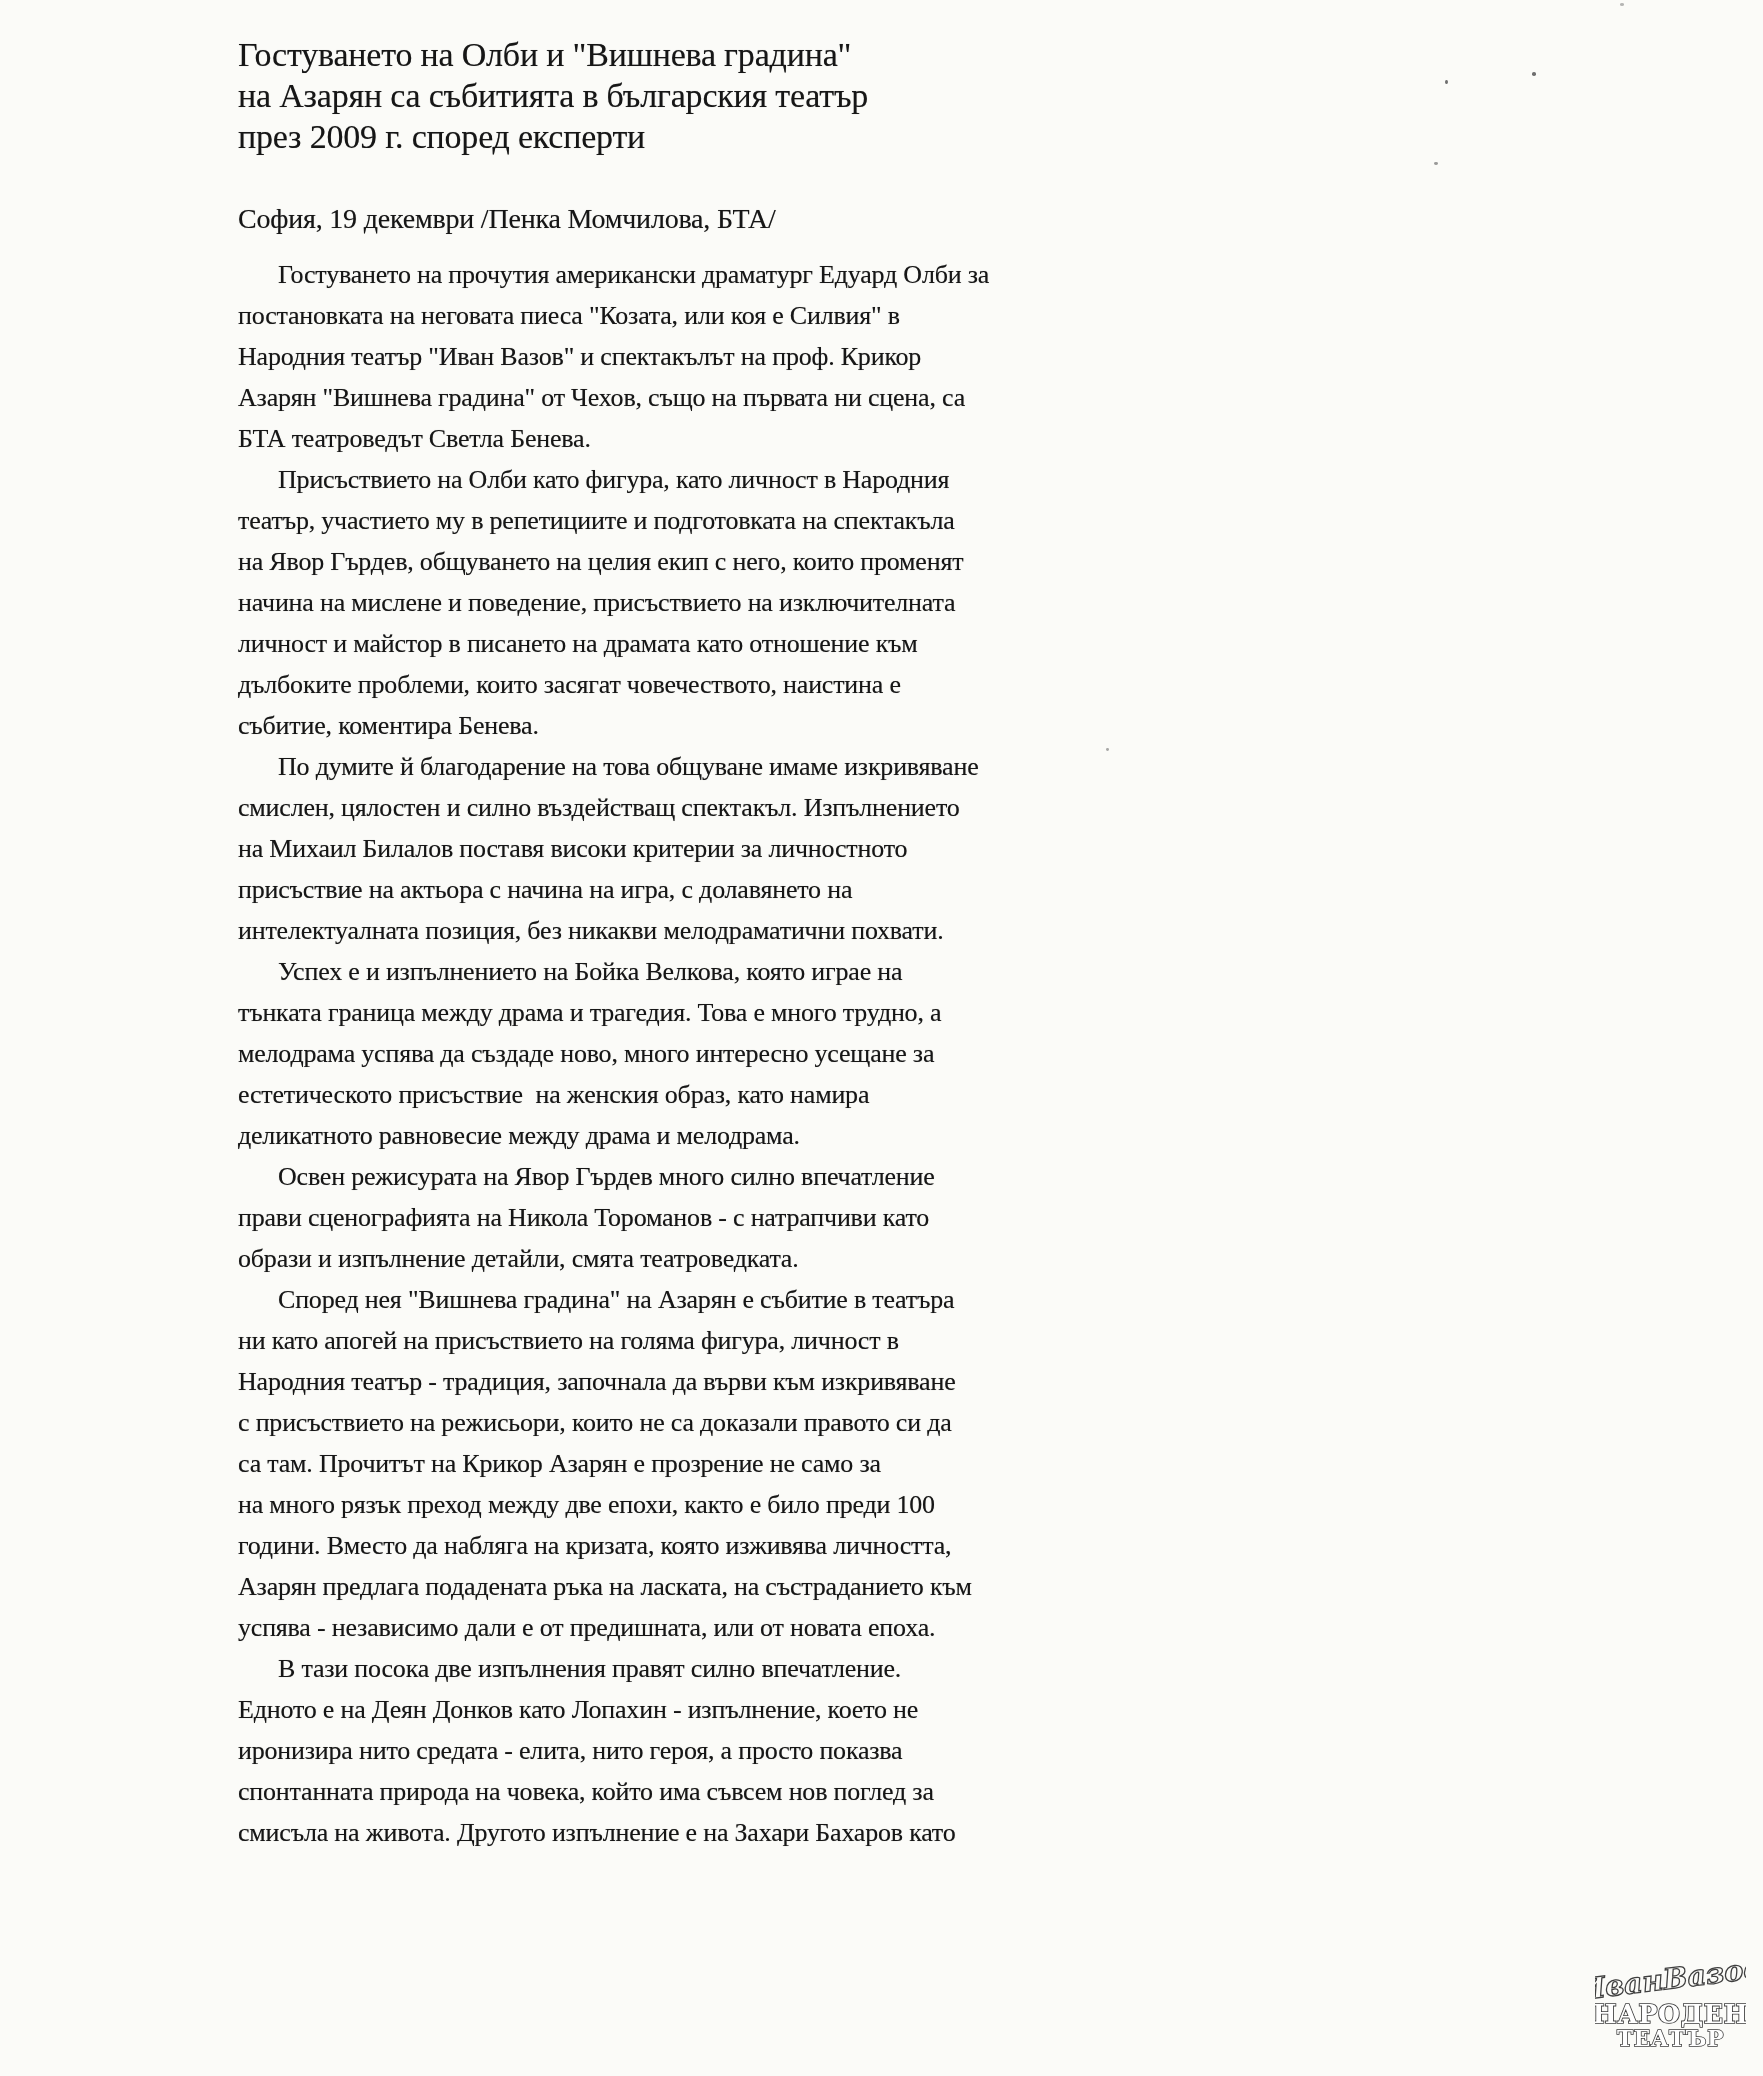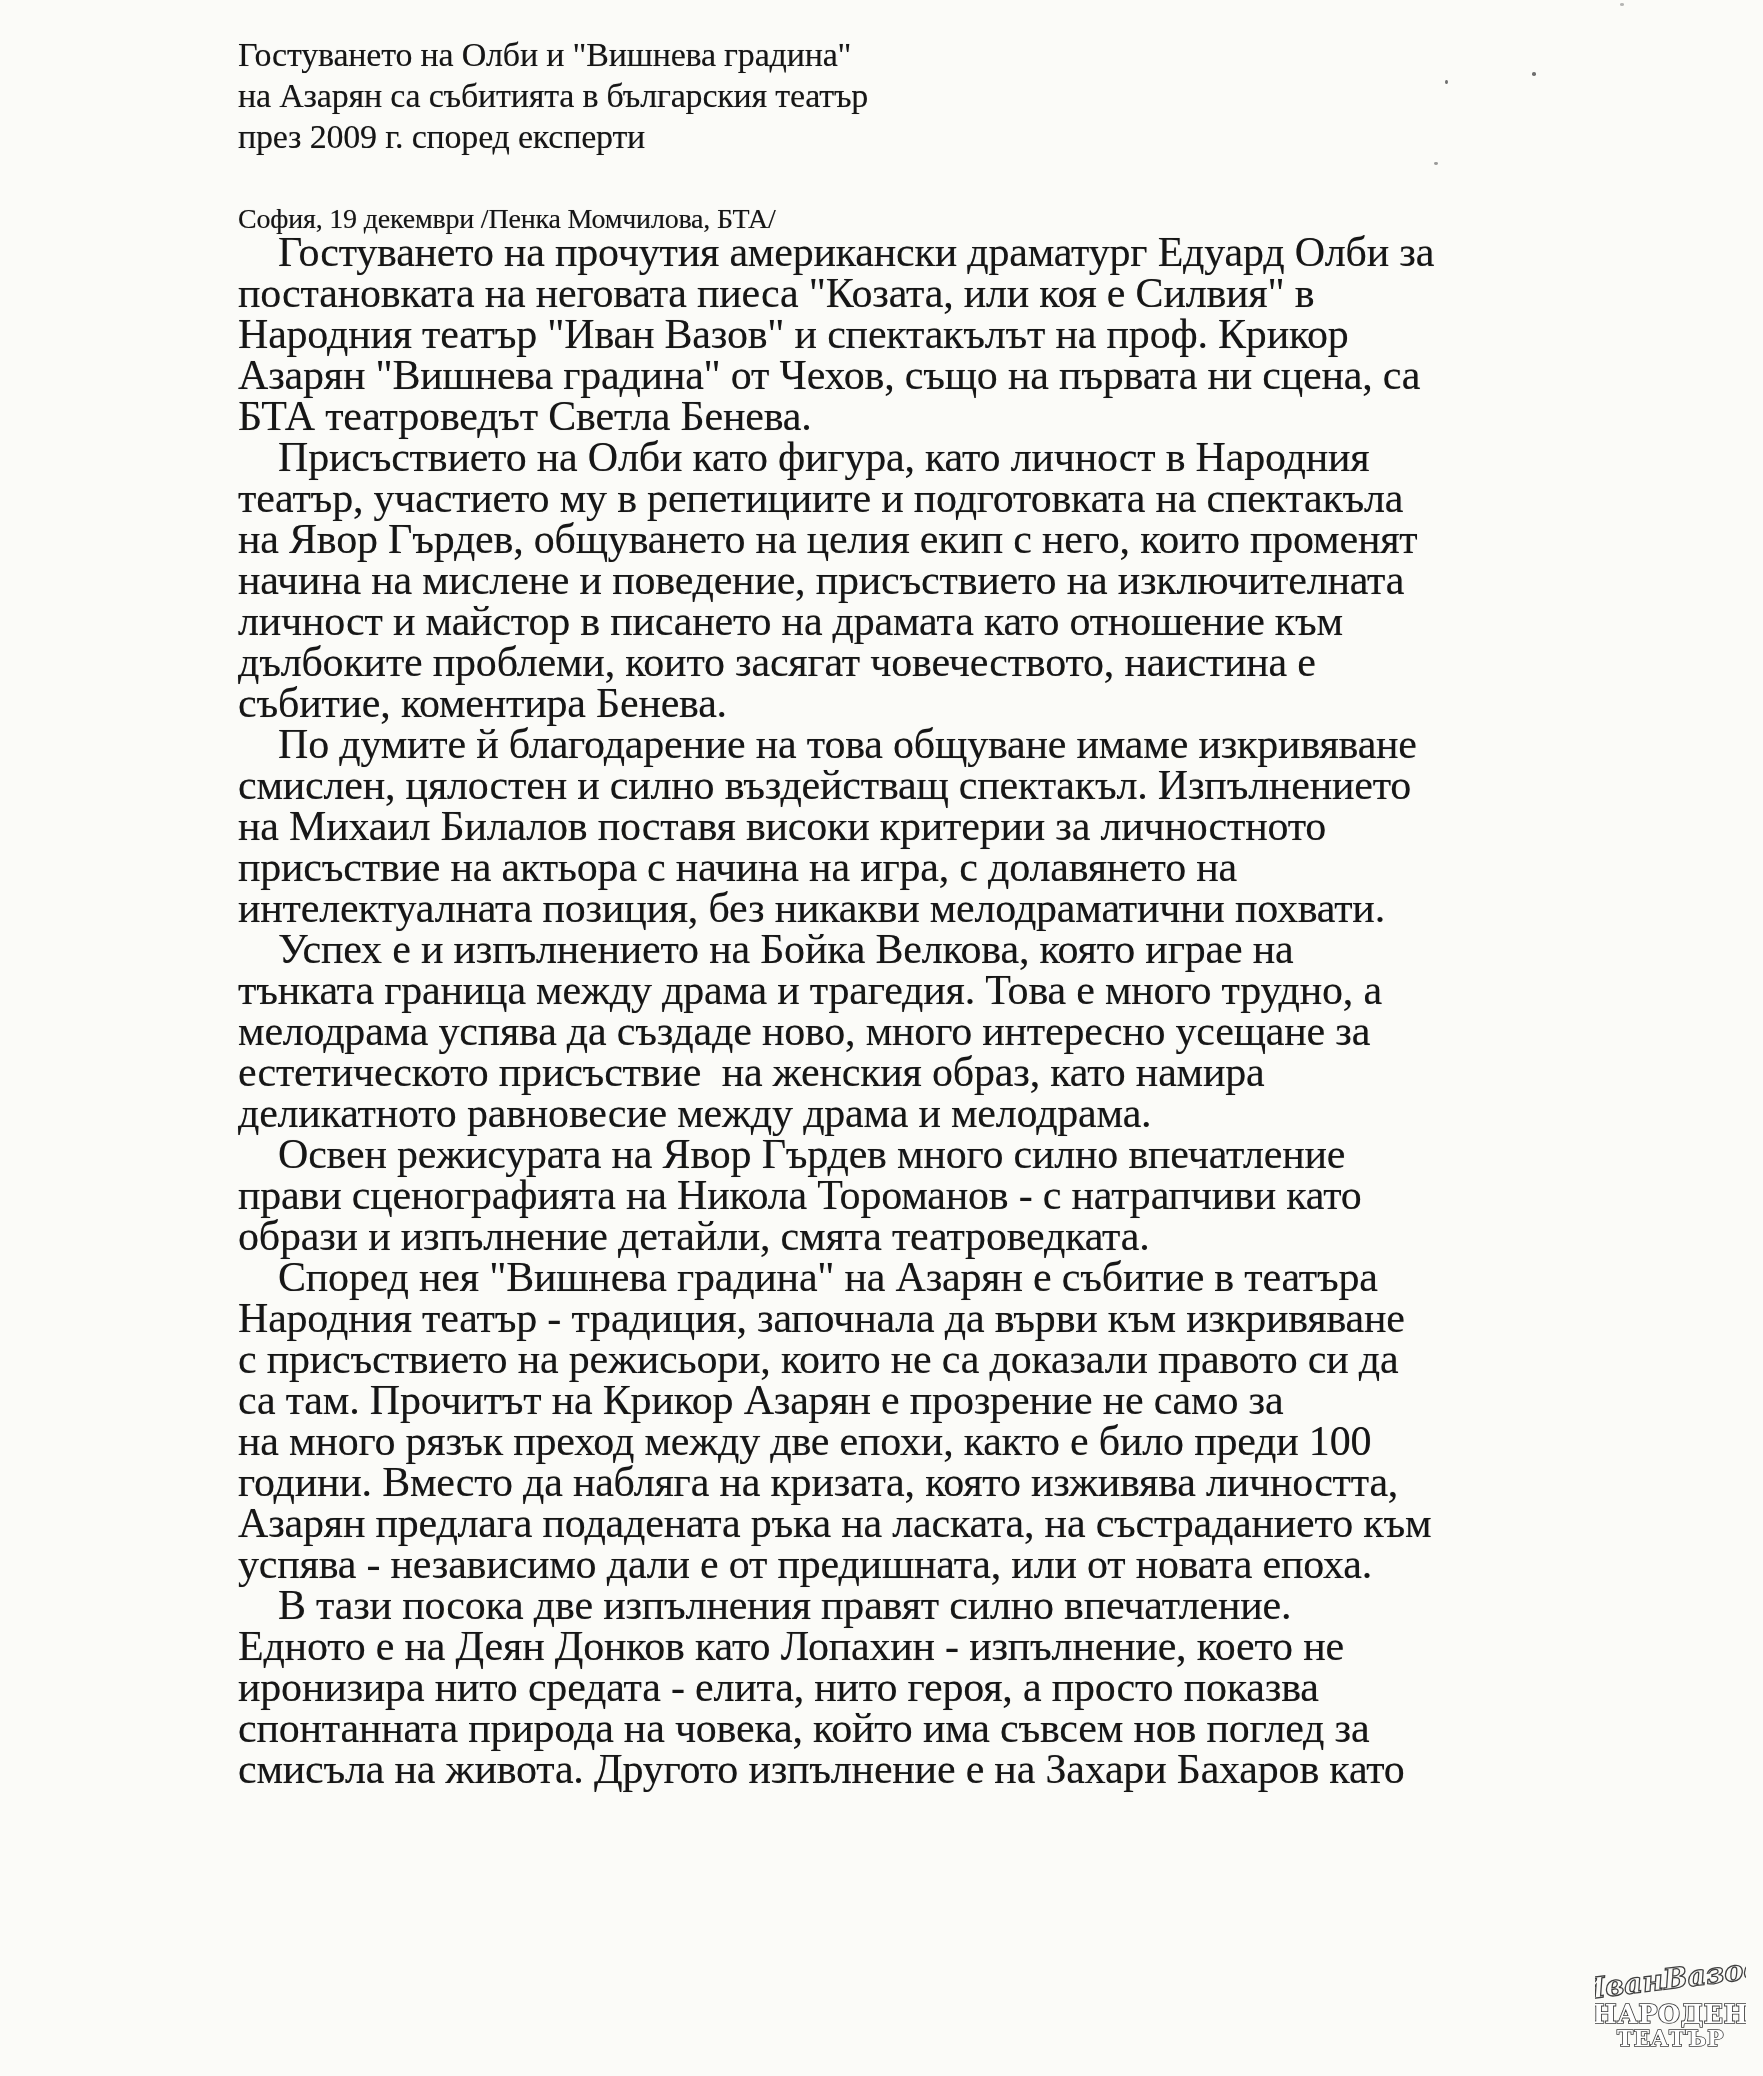--- a/index.html
+++ b/index.html
@@ -35,23 +35,23 @@
     top: 198px;
     font-size: 28px;
     line-height: 41px;
     white-space: pre;
     letter-spacing: -0.2px;
     text-shadow: 0 0 0.7px rgba(10,10,10,0.45);
   }
   .body-block {
     position: absolute;
     left: 238px;
-    top: 232px;
+    top: 254px;
     width: 1099px;
-    font-size: 42px;
+    font-size: 26px;
     line-height: 41px;
   }
   .textline.first {
     padding-left: 40px;
   }
   
   .speck {
     position: absolute;
     background: #6f6f6f;
     border-radius: 50%;
@@ -134,20 +134,21 @@
       <div class="textline">интелектуалната позиция, без никакви мелодраматични похвати.</div>
       <div class="textline first">Успех е и изпълнението на Бойка Велкова, която играе на</div>
       <div class="textline">тънката граница между драма и трагедия. Това е много трудно, а</div>
       <div class="textline">мелодрама успява да създаде ново, много интересно усещане за</div>
       <div class="textline">естетическото присъствие  на женския образ, като намира</div>
       <div class="textline">деликатното равновесие между драма и мелодрама.</div>
       <div class="textline first">Освен режисурата на Явор Гърдев много силно впечатление</div>
       <div class="textline">прави сценографията на Никола Тороманов - с натрапчиви като</div>
       <div class="textline">образи и изпълнение детайли, смята театроведката.</div>
       <div class="textline first">Според нея "Вишнева градина" на Азарян е събитие в театъра</div>
+      <div class="textline">ни като апогей на присъствието на голяма фигура, личност в</div>
       <div class="textline">Народния театър - традиция, започнала да върви към изкривяване</div>
       <div class="textline">с присъствието на режисьори, които не са доказали правото си да</div>
       <div class="textline">са там. Прочитът на Крикор Азарян е прозрение не само за</div>
       <div class="textline">на много рязък преход между две епохи, както е било преди 100</div>
       <div class="textline">години. Вместо да набляга на кризата, която изживява личността,</div>
       <div class="textline">Азарян предлага подадената ръка на ласката, на състраданието към</div>
       <div class="textline">успява - независимо дали е от предишната, или от новата епоха.</div>
       <div class="textline first">В тази посока две изпълнения правят силно впечатление.</div>
       <div class="textline">Едното е на Деян Донков като Лопахин - изпълнение, което не</div>
       <div class="textline">иронизира нито средата - елита, нито героя, а просто показва</div>

